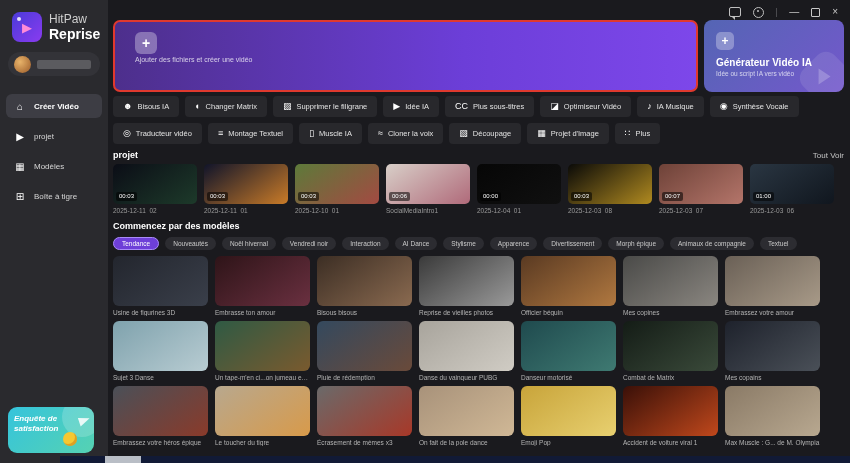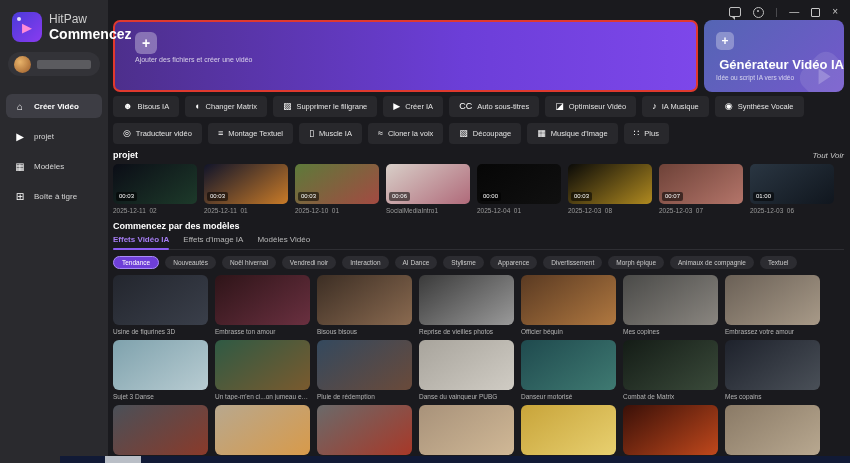--- a/index.html
+++ b/index.html
@@ -46,34 +46,34 @@
 
   .hero-row{display:flex;gap:6px;margin-top:20px;height:72px;}
   .banner{flex:1;border:2px solid #e0392e;border-radius:7px;box-sizing:border-box;
     background:linear-gradient(90deg,#4d2f8c 0%,#6c3ed8 60%,#7d47ea 100%);
     padding:10px 0 0 20px;position:relative;overflow:hidden;cursor:pointer;}
   .plus-tile{width:22px;height:22px;border-radius:6px;background:rgba(255,255,255,.32);display:flex;align-items:center;justify-content:center;font-size:14px;font-weight:bold;color:#fff;}
   .banner-title{margin-top:5px;font-size:11px;font-weight:bold;}
   .banner-sub{margin-top:2px;font-size:7px;color:rgba(255,255,255,.75);}
   .gen-card{width:140px;flex:none;border-radius:8px;background:linear-gradient(135deg,#5465b4,#7458cc);position:relative;overflow:hidden;padding:12px 0 0 12px;box-sizing:border-box;cursor:pointer;}
   .gen-tile{width:18px;height:18px;border-radius:5px;background:rgba(255,255,255,.30);display:flex;align-items:center;justify-content:center;font-size:12px;font-weight:bold;color:#fff;}
-  .gen-title{margin-top:7px;font-size:13px;font-weight:bold;text-align:right;}
+  .gen-title{margin-top:7px;font-size:10px;font-weight:bold;}
   .gen-sub{margin-top:2px;font-size:6.5px;color:rgba(255,255,255,.72);}
   .gen-watermark{position:absolute;right:-4px;bottom:-8px;width:44px;height:44px;background:rgba(255,255,255,.10);border-radius:12px;transform:rotate(45deg);}
   .gen-watermark:after{content:"";position:absolute;left:14px;top:14px;width:0;height:0;border-left:12px solid rgba(255,255,255,.22);border-top:8px solid transparent;border-bottom:8px solid transparent;transform:rotate(-45deg);}
 
   .tools-row{display:flex;gap:6px;}
   .tools-row.first{margin-top:4px;}
   .tools-row.second{margin-top:6px;}
   .tool-btn{display:flex;align-items:center;gap:5px;height:21px;padding:0 10px;background:#28282c;border:none;border-radius:4px;color:#e2e2e2;font-size:7.5px;font-family:inherit;cursor:pointer;white-space:nowrap;}
   .tool-icon{font-size:9px;color:#fff;line-height:1;}
 
   .section-row{display:flex;align-items:center;justify-content:space-between;margin-top:6px;}
   .section-title{font-size:9px;font-weight:bold;}
-  .see-all{font-size:8px;color:#c4c4c4;cursor:pointer;font-style:italic;}
+  .see-all{font-size:8px;color:#c4c4c4;cursor:pointer;}
 
   .projects-row{display:flex;gap:7px;margin-top:4px;}
   .project-card{width:84px;flex:none;cursor:pointer;}
   .project-thumb{width:84px;height:40px;border-radius:5px;position:relative;overflow:hidden;background:#000;}
   .duration-badge{position:absolute;left:3px;bottom:3px;background:rgba(0,0,0,.55);border-radius:2px;font-size:6px;padding:1px 3px;color:#fff;line-height:1.2;}
   .project-name{margin-top:3px;font-size:6.5px;color:#9a9a9a;white-space:nowrap;overflow:hidden;text-overflow:ellipsis;}
 
   .tpl-header{margin-top:7px;font-size:9px;font-weight:bold;}
   .tabs-row{display:flex;gap:14px;margin-top:4px;border-bottom:1px solid #2e2e33;padding-bottom:5px;}
   .tab{font-size:8px;color:#b8b8b8;cursor:pointer;position:relative;}
@@ -99,21 +99,21 @@
 <div class="app">
 
   <aside class="sidebar">
     <div class="logo-row">
       <div class="logo-icon">
         <span class="logo-glyph">▶</span>
         <span class="logo-spark"></span>
       </div>
       <div>
         <div class="brand-top">HitPaw</div>
-        <div class="brand-bottom">Commencez</div>
+        <div class="brand-bottom">Reprise</div>
       </div>
     </div>
 
     <div class="user-pill">
       <span class="avatar"></span>
       <span class="blur-bar"></span>
     </div>
 
     <nav class="nav">
 
@@ -128,20 +128,26 @@
         <div class="nav-item">
           <span class="nav-icon">▦</span>
           <span class="nav-label">Modèles</span>
         </div>
         <div class="nav-item">
           <span class="nav-icon">⊞</span>
           <span class="nav-label">Boîte à tigre</span>
         </div>
       </nav>
 
+    <div class="survey-card">
+      <div class="survey-swirl"></div>
+      <span>Enquête de satisfaction</span>
+      <span class="survey-emoji"></span>
+      <span class="survey-plane"></span>
+    </div>
   </aside>
 
   <main class="main">
 
     <div class="win-controls">
       <span class="bubble"></span>
       <span class="gearc"></span>
       <span class="wc-divider"></span>
       <span class="wc">—</span>
       <span class="maxbox"></span>
@@ -170,25 +176,25 @@
         <button class="tool-btn">
           <span class="tool-icon">◐</span>
           <span>Changer Matrix</span>
         </button>
         <button class="tool-btn">
           <span class="tool-icon">▨</span>
           <span>Supprimer le filigrane</span>
         </button>
         <button class="tool-btn">
           <span class="tool-icon">▶</span>
-          <span>Créer IA</span>
+          <span>Idée IA</span>
         </button>
         <button class="tool-btn">
           <span class="tool-icon">CC</span>
-          <span>Auto sous-titres</span>
+          <span>Plus sous-titres</span>
         </button>
         <button class="tool-btn">
           <span class="tool-icon">◪</span>
           <span>Optimiseur Vidéo</span>
         </button>
         <button class="tool-btn">
           <span class="tool-icon">♪</span>
           <span>IA Musique</span>
         </button>
         <button class="tool-btn">
@@ -213,21 +219,21 @@
         <button class="tool-btn">
           <span class="tool-icon">≈</span>
           <span>Cloner la voix</span>
         </button>
         <button class="tool-btn">
           <span class="tool-icon">▧</span>
           <span>Découpage</span>
         </button>
         <button class="tool-btn">
           <span class="tool-icon">▦</span>
-          <span>Musique d'Image</span>
+          <span>Projet d'Image</span>
         </button>
         <button class="tool-btn">
           <span class="tool-icon">∷</span>
           <span>Plus</span>
         </button>
       </div>
 
     <div class="section-row">
       <span class="section-title">projet</span>
       <span class="see-all">Tout Voir</span>
@@ -280,26 +286,20 @@
         <div class="project-card">
           <div class="project-thumb" style="background: linear-gradient(145deg, rgb(42, 54, 66), rgb(16, 22, 30));">
             <span class="duration-badge">01:00</span>
           </div>
           <div class="project-name">2025-12-03_06</div>
         </div>
       </div>
 
     <div class="tpl-header">Commencez par des modèles</div>
 
-    <div class="tabs-row">
-
-    <span class="tab active">Effets Vidéo IA</span>
-        <span class="tab">Effets d'image IA</span>
-        <span class="tab">Modèles Vidéo</span>
-      </div>
 
     <div class="chips-row">
 
     <span class="chip active">Tendance</span>
         <span class="chip">Nouveautés</span>
         <span class="chip">Noël hivernal</span>
         <span class="chip">Vendredi noir</span>
         <span class="chip">Interaction</span>
         <span class="chip">AI Dance</span>
         <span class="chip">Stylisme</span>

